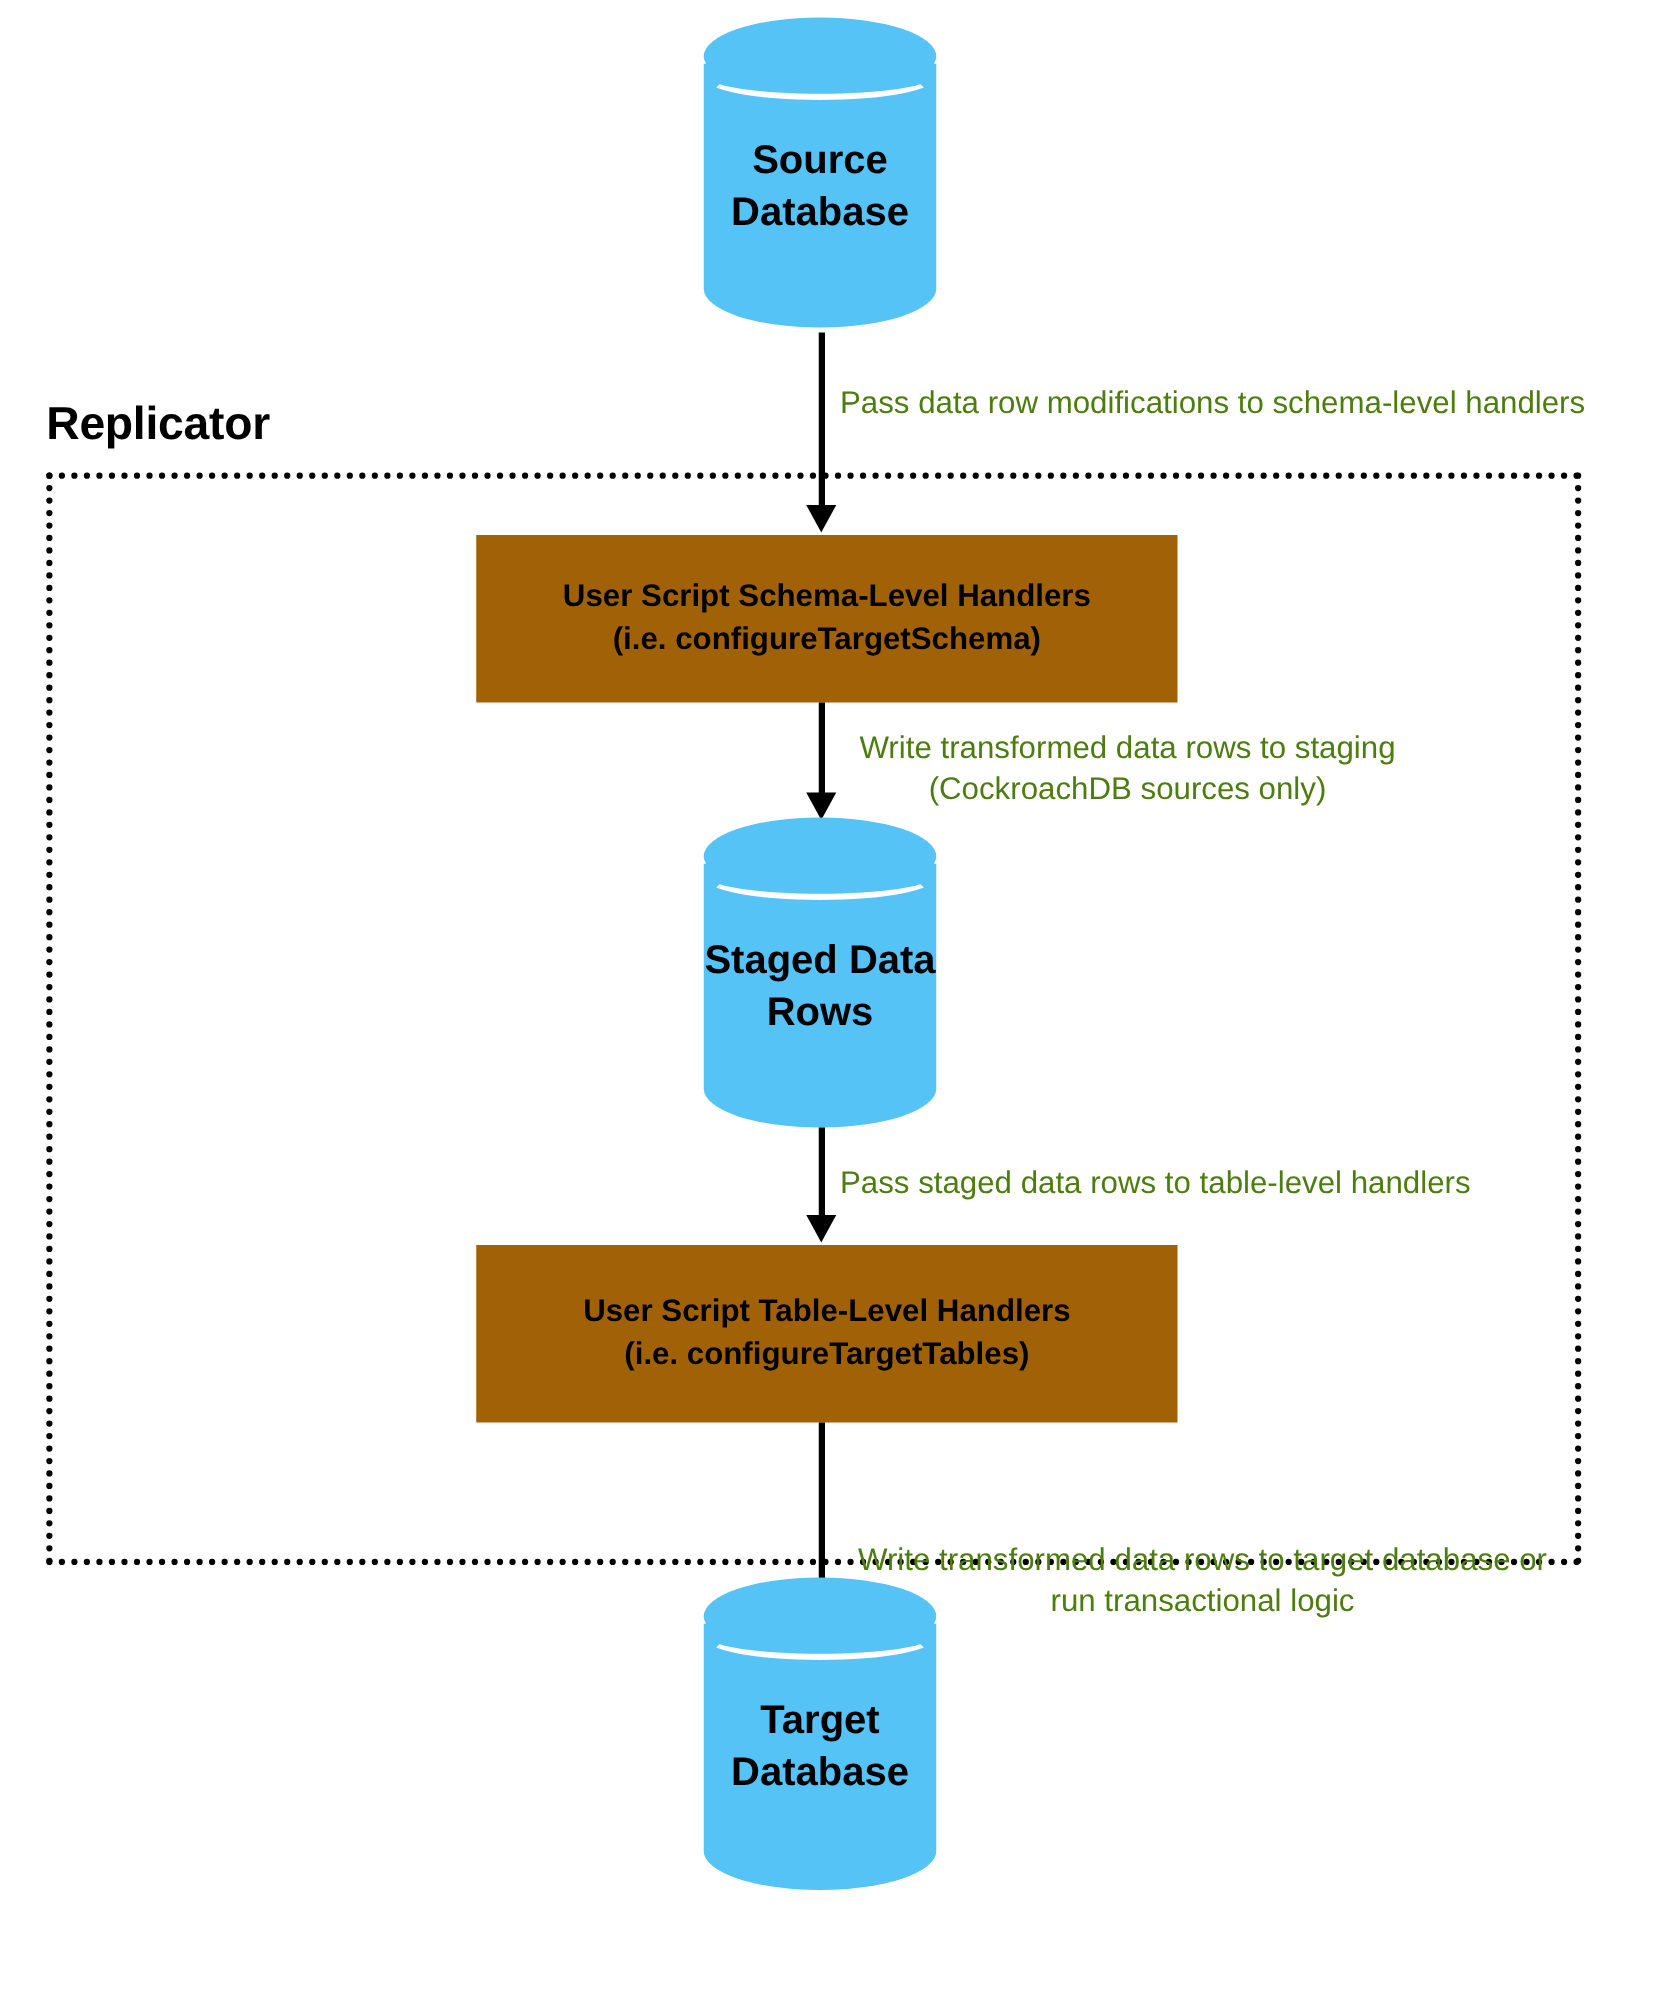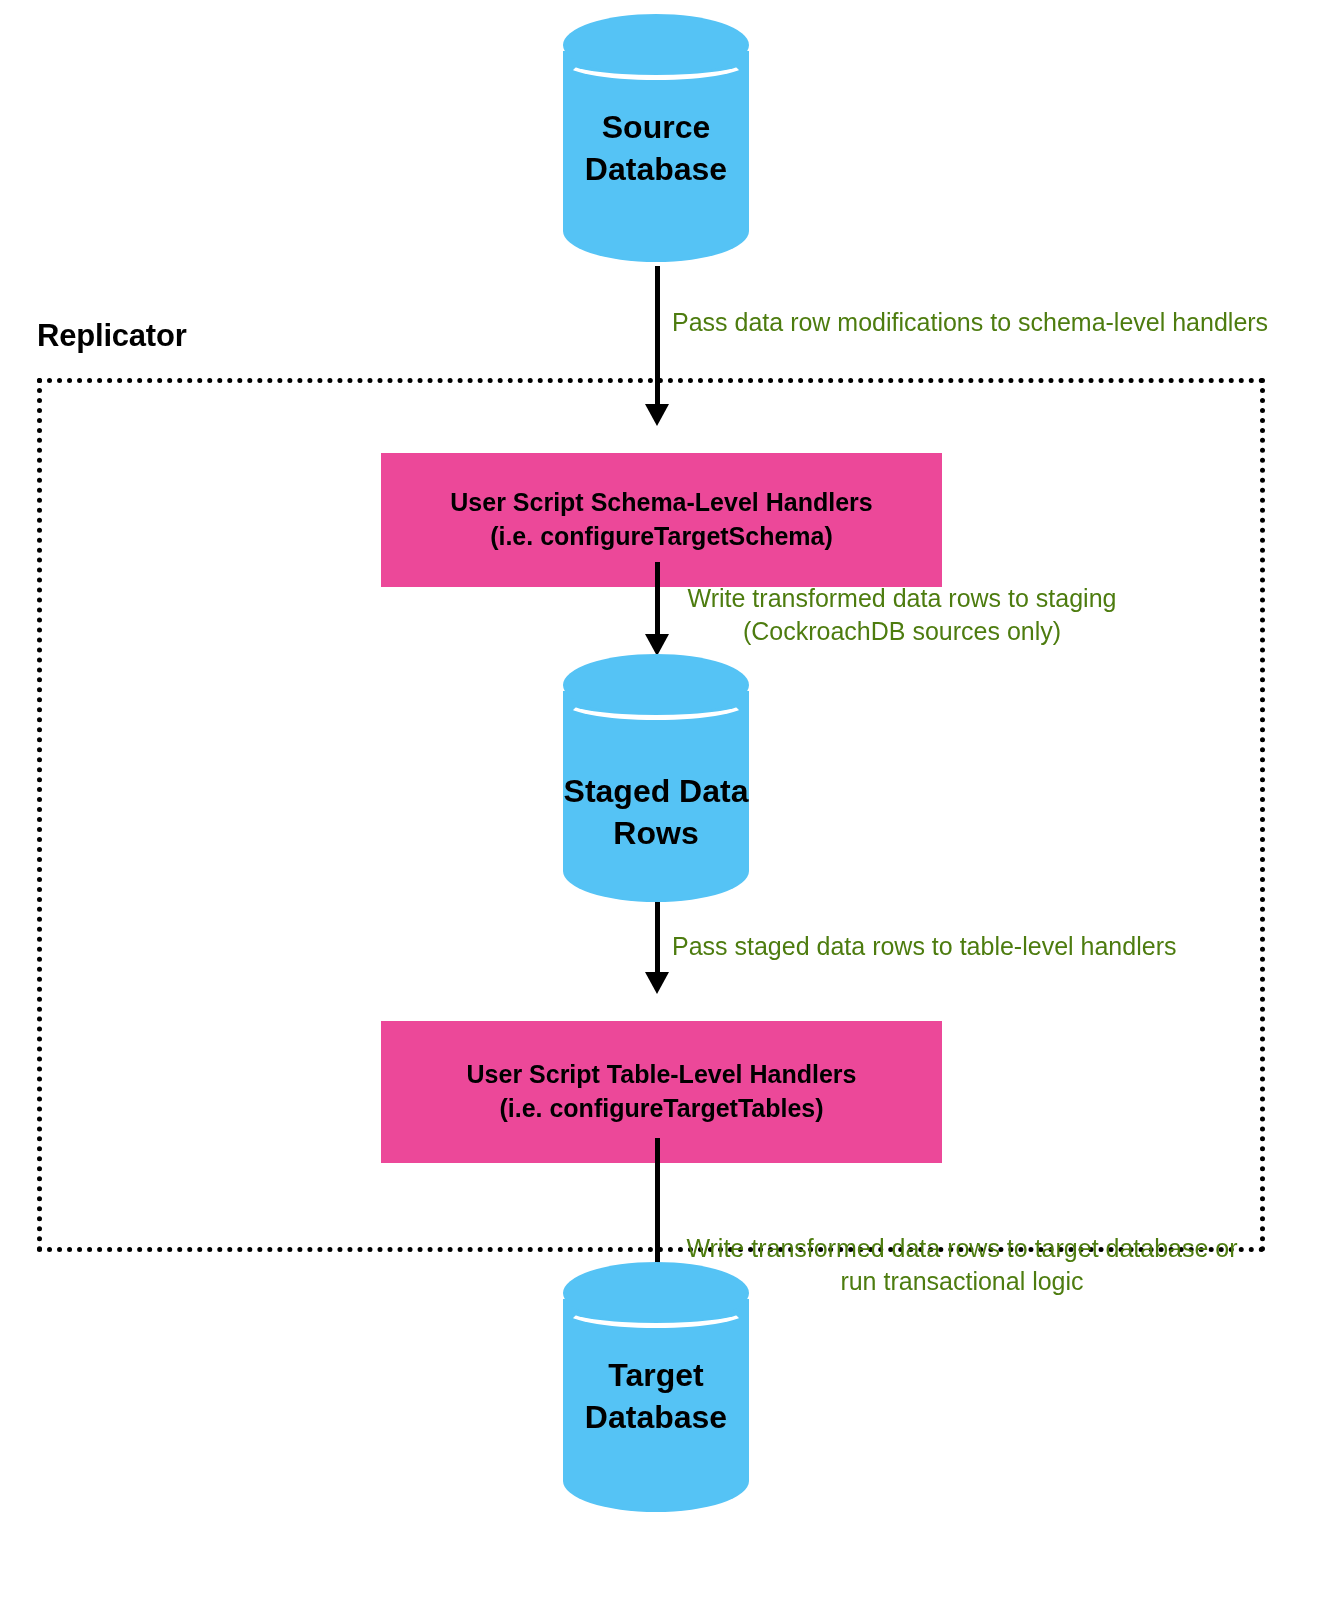--- a/index.html
+++ b/index.html
@@ -16,21 +16,21 @@
     height: 1600px;
     background: #ffffff;
     overflow: hidden;
   }
 
   
   .boundary-label {
     position: absolute;
     left: 37px;
     top: 318px;
-    font-size: 31px;
+    font-size: 37px;
     font-weight: bold;
     color: #000000;
     letter-spacing: -0.2px;
     white-space: nowrap;
   }
   .boundary-box {
     position: absolute;
     left: 37px;
     top: 378px;
     width: 1228px;
@@ -85,25 +85,24 @@
     font-size: 32px;
     font-weight: bold;
     color: #000000;
     line-height: 1.32;
     z-index: 5;
   }
 
   
   .proc-box {
     position: absolute;
-    background: #ec4899;
+    background: #a16207;
     display: flex;
     align-items: center;
     justify-content: center;
-    margin-top: 25px;
   }
   .proc-label {
     font-size: 25px;
     font-weight: bold;
     color: #000000;
     text-align: center;
     line-height: 1.35;
     white-space: pre-line;
   }
 
@@ -160,21 +159,21 @@
 
   <div class="arrow-line" style="left:655px; top:562px; height:88px;"></div>
   <div class="arrow-head" style="left:645px; top:634px;"></div>
   <div class="edge-label" style="left:672px; top:582px; width:460px;">Write transformed data rows to staging
 (CockroachDB sources only)</div>
 
   <div class="cylinder" style="left:563px; top:654px; height:250px;">
     <div class="cyl-body" style="height:211px;"></div>
     <div class="cyl-top"></div>
     <div class="cyl-gap"></div>
-    <div class="cyl-label" style="top:92px; white-space:pre-line;margin-top:24px;">Staged Data
+    <div class="cyl-label" style="top:92px; white-space:pre-line;">Staged Data
 Rows</div>
   </div>
 
   <div class="arrow-line" style="left:655px; top:902px; height:74px;"></div>
   <div class="arrow-head" style="left:645px; top:972px;"></div>
   <div class="edge-label" style="left:672px; top:930px; width:560px; text-align:left;">Pass staged data rows to table-level handlers</div>
 
   <div class="proc-box" style="left:381px; top:996px; width:561px; height:142px;">
     <div class="proc-label">User Script Table-Level Handlers
 (i.e. configureTargetTables)</div>

